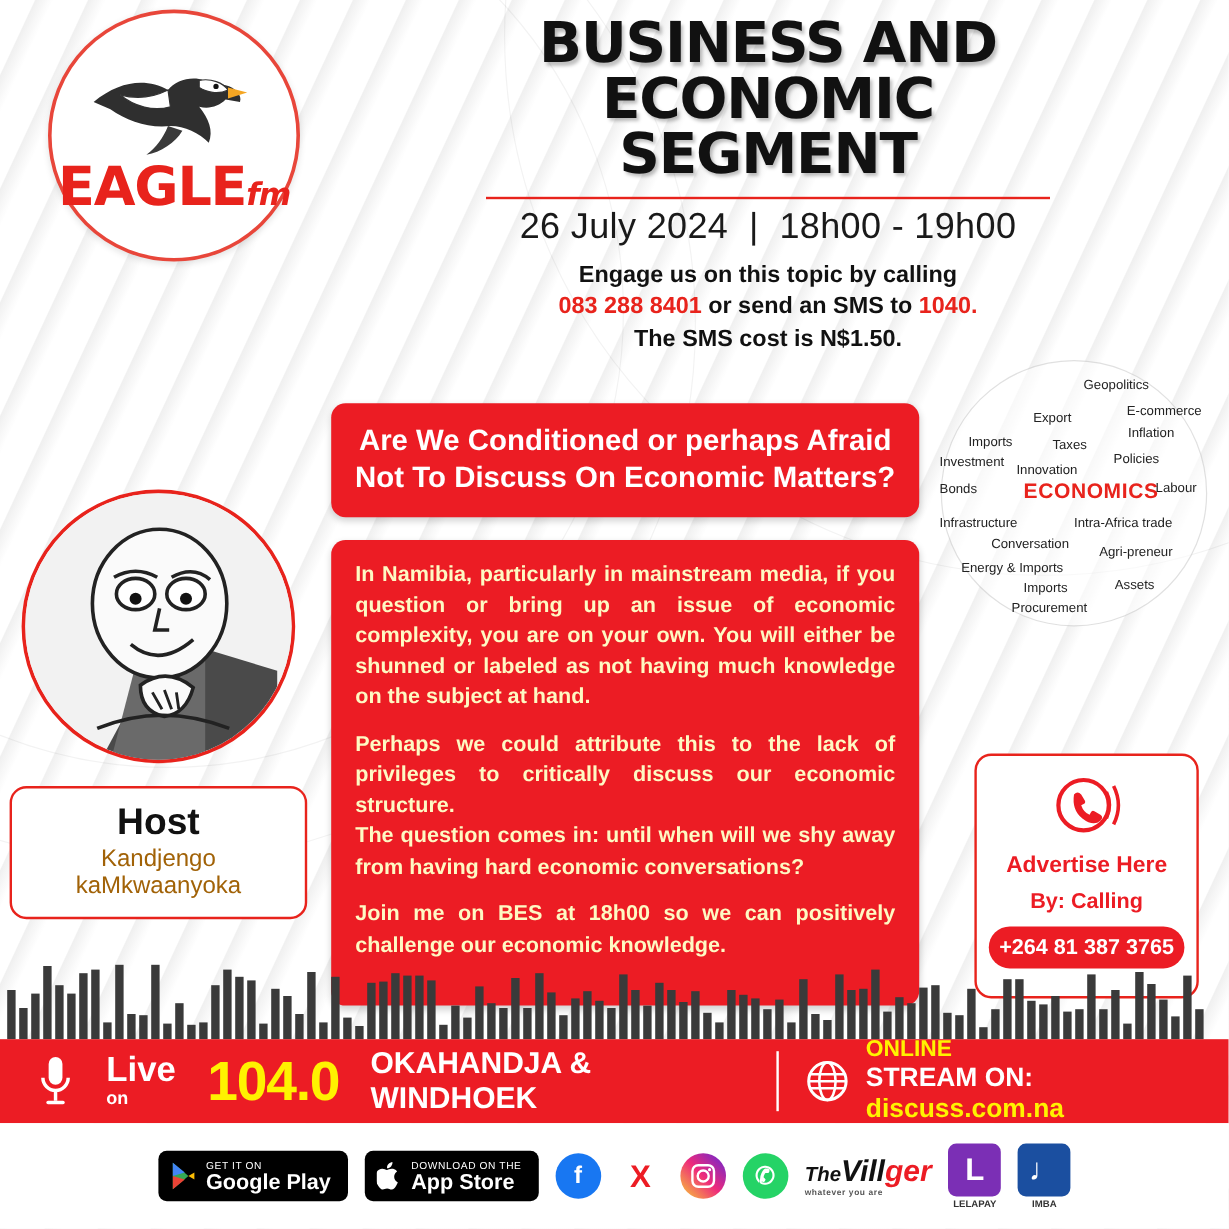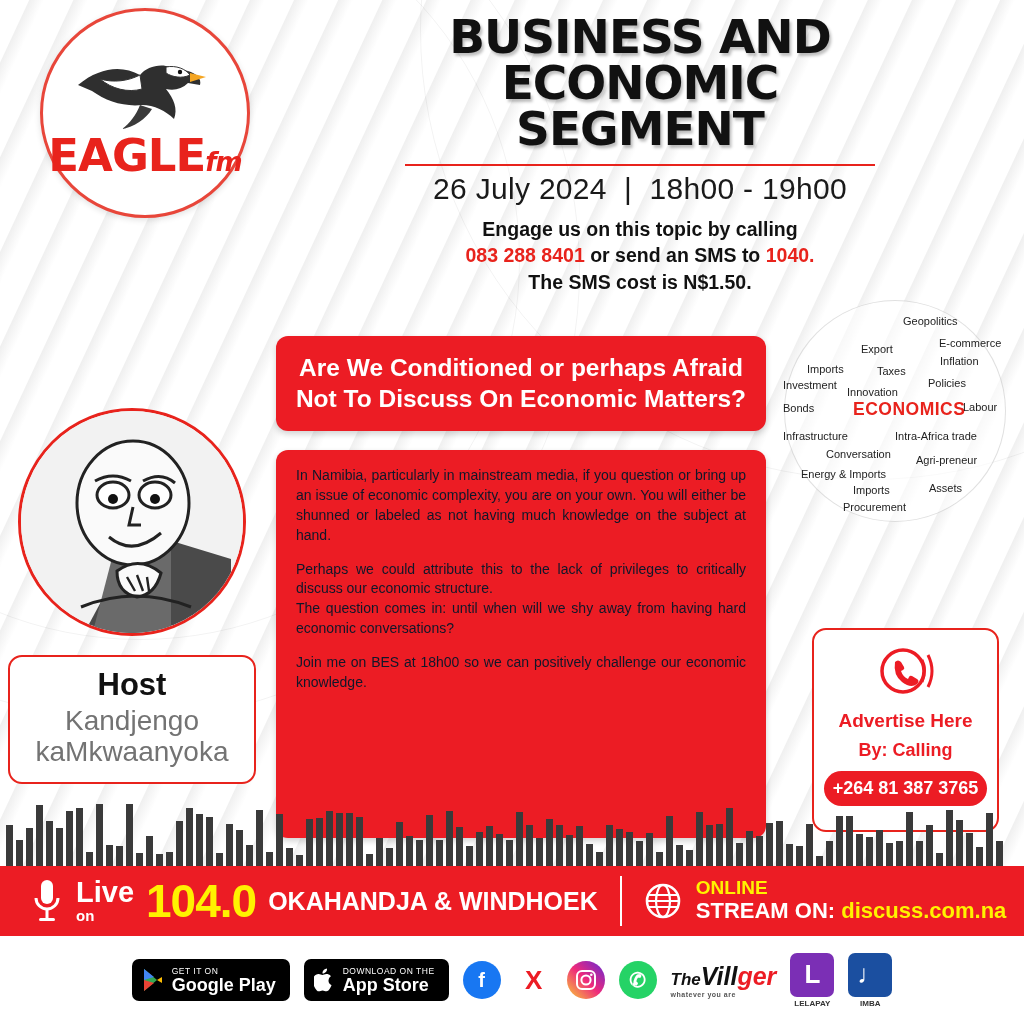--- a/index.html
+++ b/index.html
@@ -81,41 +81,41 @@
     width: 228px; height: 228px; border-radius: 50%;
     border: 3px solid #e8231c; background: #f2f2f2; overflow: hidden;
   }
   #host-plate {
     position: absolute; left: 8px; top: 655px;
     width: 248px; padding: 10px 22px 14px;
     background: #fff; border: 2px solid #e8231c;
     border-radius: 14px; text-align: center;
   }
   #host-role { font-size: 31px; font-weight: bold; color: #111; }
-  #host-name { font-size: 28px; color: #737373; line-height: 1.12; margin-top: 2px; }
+  #host-name { font-size: 20px; color: #a16207; line-height: 1.12; margin-top: 2px; }
 
   
   #question-box {
     position: absolute; left: 276px; top: 336px; width: 490px;
     background: #ec1c24; border-radius: 12px;
     padding: 16px 18px; text-align: center;
     box-shadow: 0 3px 6px rgba(0,0,0,.18);
   }
   #question-box p {
     color: #fff; font-size: 24.5px; font-weight: bold; line-height: 1.28;
   }
   #body-box {
     position: absolute; left: 276px; top: 450px; width: 490px; height: 388px;
     background: #ec1c24; border-radius: 12px;
     padding: 16px 20px;
     box-shadow: 0 3px 6px rgba(0,0,0,.18);
   }
   #body-box p {
-    color: #0f172a; font-size: 14px; line-height: 1.42; text-align: justify;
-    margin-bottom: 14px; font-weight: 400;
+    color: #fef9c3; font-size: 18px; line-height: 1.42; text-align: justify;
+    margin-bottom: 14px; font-weight: 700;
   }
   #body-box p:last-child { margin-bottom: 0; }
 
   
   #advertise {
     position: absolute; left: 812px; top: 628px; width: 187px; height: 204px;
     background: #fff; border: 2px solid #e8231c; border-radius: 14px;
     text-align: center; padding-top: 12px;
   }
   #advertise .ad-line1 { font-size: 19px; font-weight: bold; color: #ec1c24; margin-top: 6px; }
@@ -131,21 +131,21 @@
     position: absolute; left: 0; bottom: 158px; width: 1024px; height: 62px;
     display: flex; align-items: flex-end; gap: 3px; padding: 0 6px;
   }
   #equalizer i { display: block; width: 7px; background: #3a3a3a; }
 
   
   #red-bar {
     position: absolute; left: 0; bottom: 88px; width: 1024px; height: 70px;
     background: #ec1c24; display: flex; align-items: center;
   }
-  #live-group { display: flex; align-items: center; padding-left: 30px; gap: 12px; }
+  #live-group { display: flex; align-items: center; padding-left: 30px; gap: 26px; }
   #live-word { color: #fff; font-size: 29px; font-weight: bold; line-height: 1; }
   #live-on { color: #fff; font-size: 15px; font-weight: bold; }
   #freq { color: #fff200; font-size: 46px; font-weight: bold; letter-spacing: -1px; }
   #towns { color: #fff; font-size: 25px; font-weight: bold; }
   #bar-divider { width: 2px; height: 50px; background: #fff; margin: 0 22px; }
   #online-label { color: #fff200; font-size: 19px; font-weight: bold; line-height: 1.05; }
   #stream-line { color: #fff; font-size: 22px; font-weight: bold; }
   #stream-url { color: #fff200; }
 
   

